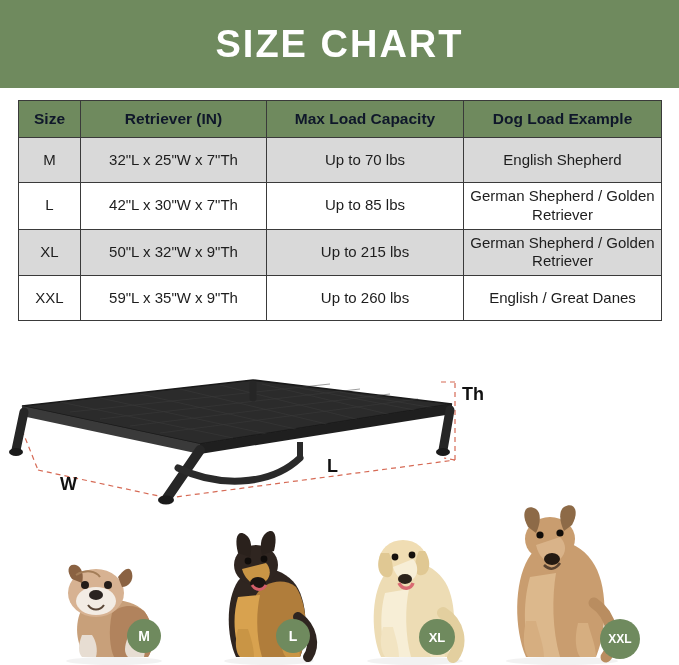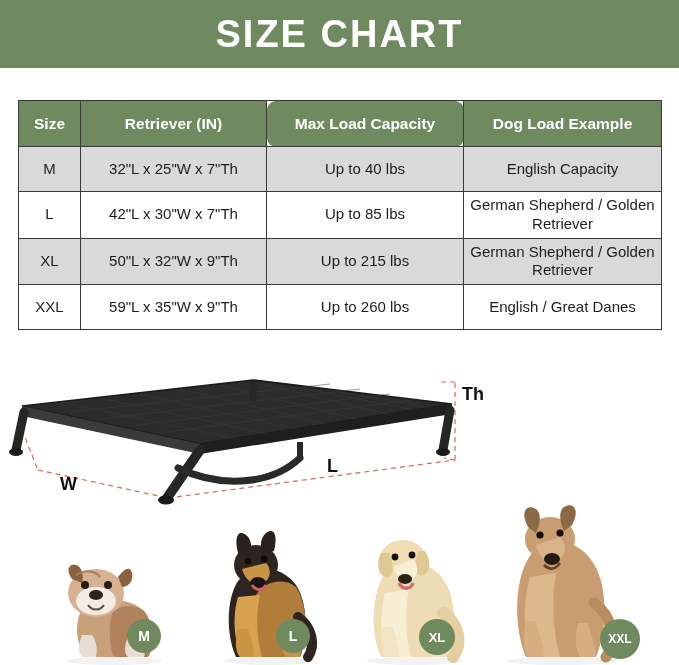--- a/index.html
+++ b/index.html
@@ -13,21 +13,21 @@
   .page {
     position: relative;
     width: 679px; height: 665px;
     background: #ffffff;
   }
 
   
   .header {
     position: absolute;
     left: 0; top: 0;
-    width: 679px; height: 68px;
+    width: 679px; height: 88px;
     background: #6f8a5e;
     display: flex;
     align-items: center;
     justify-content: center;
   }
   .header-title {
     color: #ffffff;
     font-size: 38px;
     font-weight: bold;
     letter-spacing: 2px;
@@ -46,39 +46,39 @@
     table-layout: fixed;
   }
   table.size-table th, table.size-table td {
     border: 1px solid #3a3a3a;
     text-align: center;
     vertical-align: middle;
     color: #1d1d1d;
   }
   table.size-table thead th {
     background: #6f8a5e;
-    color: #ffffff;
+    color: #0f172a;
     font-size: 15.5px;
     font-weight: bold;
-    height: 46px;
+    height: 37px;
     padding: 4px 2px;
     border-color: #3a3a3a;
     margin-top: 31px;
   }
   table.size-table tbody td {
     font-size: 15px;
     height: 45px;
     padding: 4px 3px;
     line-height: 1.25;
   }
   tbody tr.odd td { background: #d9d9d9; }
   tbody tr.even td { background: #ffffff; }
   .col-size  { width: 62px; }
   .col-dim   { width: 186px; }
-  .col-load  { width: 197px; border-radius: 9px; }
+  .col-load  { width: 197px; }
   .col-breed { width: 198px; }
 
   
   .bed-area {
     position: absolute;
     left: 0; top: 338px;
     width: 679px; height: 175px;
   }
   .bed-svg { position: absolute; left: 0; top: 0; }
   .dim-label {
@@ -135,22 +135,22 @@
           <th class="col-size">Size</th>
           <th class="col-dim">Retriever (IN)</th>
           <th class="col-load">Max Load Capacity</th>
           <th class="col-breed">Dog Load Example</th>
         </tr>
       </thead>
       <tbody>
         <tr class="odd">
           <td>M</td>
           <td>32"L x 25"W x 7"Th</td>
-          <td>Up to 40 lbs</td>
-          <td>English Capacity</td>
+          <td>Up to 70 lbs</td>
+          <td>English Shepherd</td>
         </tr>
         <tr class="even">
           <td>L</td>
           <td>42"L x 30"W x 7"Th</td>
           <td>Up to 85 lbs</td>
           <td>German Shepherd / Golden Retriever</td>
         </tr>
         <tr class="odd">
           <td>XL</td>
           <td>50"L x 32"W x 9"Th</td>

